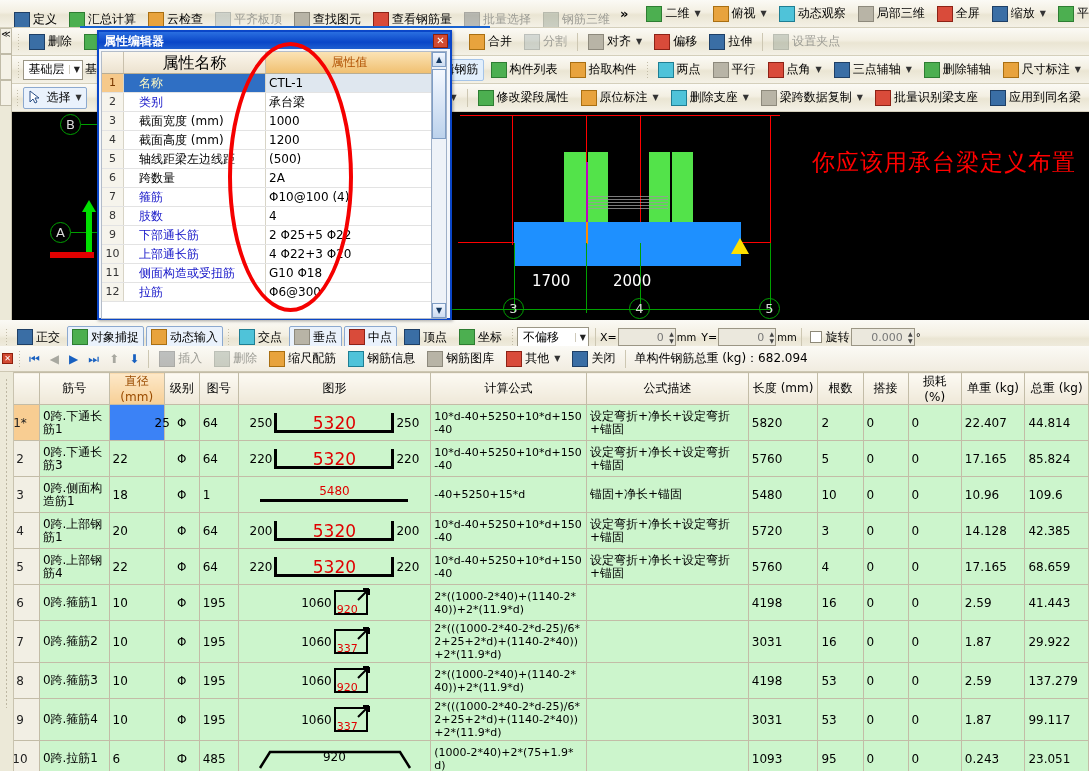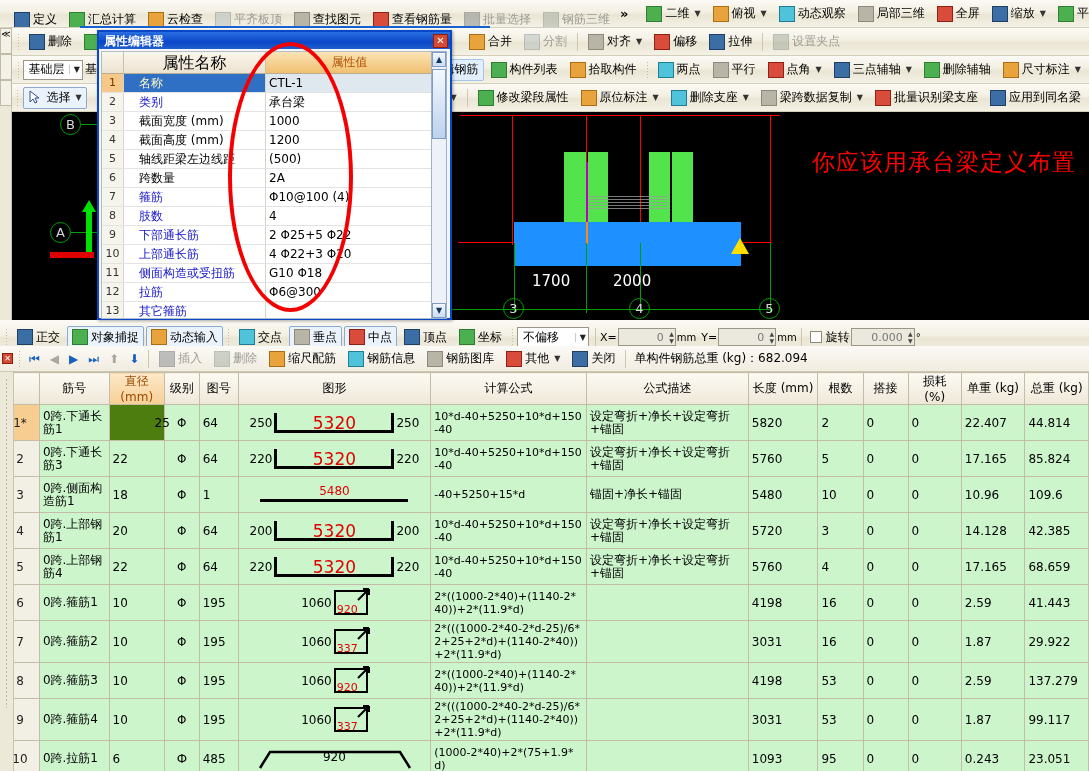--- a/index.html
+++ b/index.html
@@ -158,21 +158,21 @@
   #grid th {
     background: linear-gradient(to bottom,#fdfaf3,#eee8d8);
     border: 1px solid #c3bca7; font-weight: normal; height: 22px; font-size: 12px; padding: 0 2px;
   }
   #grid th.hi { background: linear-gradient(to bottom,#fde8c8,#f7cf96); color: #9a4b00; }
   #grid td { border: 1px solid #c3bca7; background: #ccf5cc; padding: 1px 3px; vertical-align: middle; height: 36px; }
   #grid td.no   { background: #f2efe4; text-align: center; width: 38px; color: #222; }
   #grid tr.first td.no { background: #f8cd92; }
   #grid td.name { width: 68px; line-height: 13px; }
   #grid td.dia  { width: 54px; }
-  #grid td.dia.hl { background: #4d7c0f; padding-left: 45px; }
+  #grid td.dia.hl { background: #3b82f6; padding-left: 45px; }
   #grid td.lvl  { width: 34px; text-align: center; }
   #grid td.tu   { width: 38px; }
   #grid td.shape{ width: 188px; }
   #grid td.formula { width: 152px; line-height: 13px; font-size: 11px; word-break: break-all;}
   #grid td.desc { width: 158px; line-height: 13px; }
   #grid td.len  { width: 68px; }
   #grid td.cnt  { width: 44px; }
   #grid td.lap  { width: 44px; }
   #grid td.loss { width: 52px; }
   #grid td.uw   { width: 62px; }
@@ -549,25 +549,20 @@
           </div>
           <div class="pg-row">
             <div class="c0">11</div>
             <div class="c1">侧面构造或受扭筋</div>
             <div class="c2">G10 Φ18</div>
           </div>
           <div class="pg-row">
             <div class="c0">12</div>
             <div class="c1">拉筋</div>
             <div class="c2"> Φ6@300</div>
-          </div>
-          <div class="pg-row">
-            <div class="c0">13</div>
-            <div class="c1">其它箍筋</div>
-            <div class="c2"></div>
           </div>
         </div>
     </div>
     <div id="pg-scroll">
       <div class="sbtn">▲</div>
       <div class="thumb"></div>
       <div class="sbtn" style="position:absolute;bottom:0;left:0;">▼</div>
     </div>
   </div>
   <div id="redellipse"></div>

